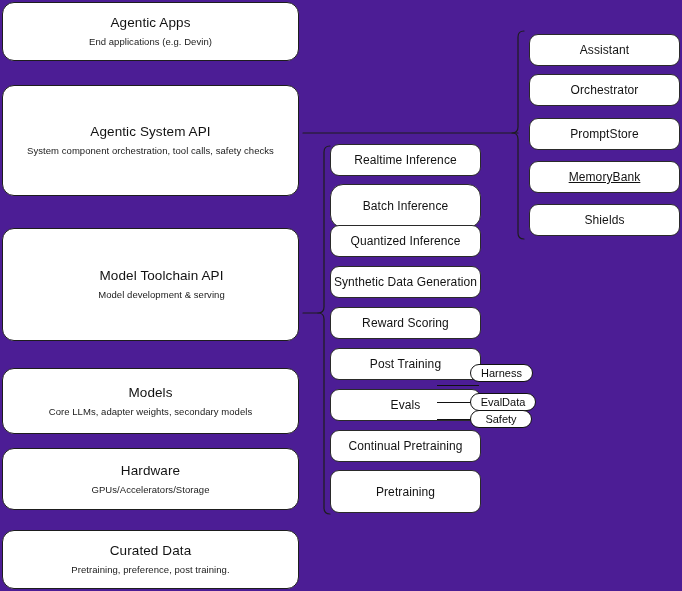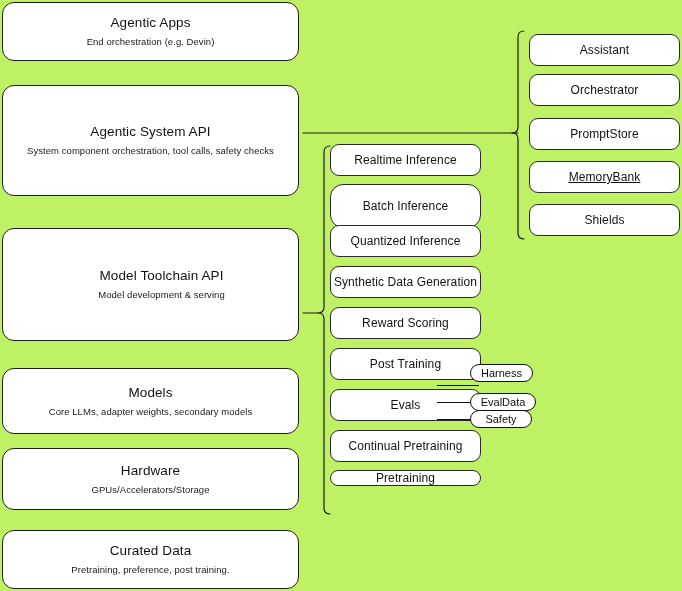--- a/index.html
+++ b/index.html
@@ -8,21 +8,21 @@
     background: #ffffff;
   }
   body {
     font-family: "Liberation Sans", sans-serif;
     -webkit-font-smoothing: antialiased;
   }
   #canvas {
     position: relative;
     width: 682px;
     height: 591px;
-    background: #bef264;
+    background: #4c1d95;
     overflow: hidden;
   }
   
   .stack-box {
     position: absolute;
     box-sizing: border-box;
     border: 1.2px solid #1d1d1d;
     border-radius: 12px;
     background: #ffffff;
     display: flex;
@@ -103,21 +103,21 @@
       <path d="M 524 31 q -6 0 -6 6 L 518 127 q 0 6 -6 6 q 6 0 6 6 L 518 233 q 0 6 6 6"></path>
 
       <path d="M 330 146 q -6 0 -6 6 L 324 307 q 0 6 -6 6 q 6 0 6 6 L 324 508 q 0 6 6 6"></path>
 
       <path d="M 303 313 L 318 313"></path>
     </g>
   </svg>
 
   <div class="stack-box" style="left:2px; top:2px; width:297px; height:59px;">
     <div class="stack-title">Agentic Apps</div>
-    <div class="stack-sub">End orchestration (e.g. Devin)</div>
+    <div class="stack-sub">End applications (e.g. Devin)</div>
   </div>
 
   <div class="stack-box" style="left:2px; top:85px; width:297px; height:111px;">
     <div class="stack-title">Agentic System API</div>
     <div class="stack-sub">System component orchestration, tool calls, safety checks</div>
   </div>
 
   <div class="stack-box" style="left:2px; top:228px; width:297px; height:113px;padding-left:32px;">
     <div class="stack-title">Model Toolchain API</div>
     <div class="stack-sub">Model development &amp; serving</div>
@@ -139,21 +139,21 @@
   </div>
 
   <div class="pill" style="left:330px; top:144px; width:151px; height:32px;">Realtime Inference</div>
   <div class="pill" style="left:330px; top:184px; width:151px; height:44px;border-radius:13px;">Batch Inference</div>
   <div class="pill" style="left:330px; top:225px; width:151px; height:32px;">Quantized Inference</div>
   <div class="pill" style="left:330px; top:266px; width:151px; height:32px;">Synthetic Data Generation</div>
   <div class="pill" style="left:330px; top:307px; width:151px; height:32px;">Reward Scoring</div>
   <div class="pill" style="left:330px; top:348px; width:151px; height:32px;">Post Training</div>
   <div class="pill" style="left:330px; top:389px; width:151px; height:32px;">Evals</div>
   <div class="pill" style="left:330px; top:430px; width:151px; height:32px;">Continual Pretraining</div>
-  <div class="pill" style="left:330px; top:470px; width:151px; height:16px;">Pretraining</div>
+  <div class="pill" style="left:330px; top:470px; width:151px; height:43px;">Pretraining</div>
 
   <div class="mini-connector" style="left:437px; top:385px; width:42px;"></div>
   <div class="mini-pill" style="left:470px; top:364px; width:63px; height:18px;">Harness</div>
 
   <div class="mini-connector" style="left:437px; top:402px; width:36px;"></div>
   <div class="mini-pill" style="left:470px; top:393px; width:66px; height:18px;">EvalData</div>
 
   <div class="mini-connector" style="left:437px; top:419px; width:42px;"></div>
   <div class="mini-pill" style="left:470px; top:410px; width:62px; height:18px;">Safety</div>
 

